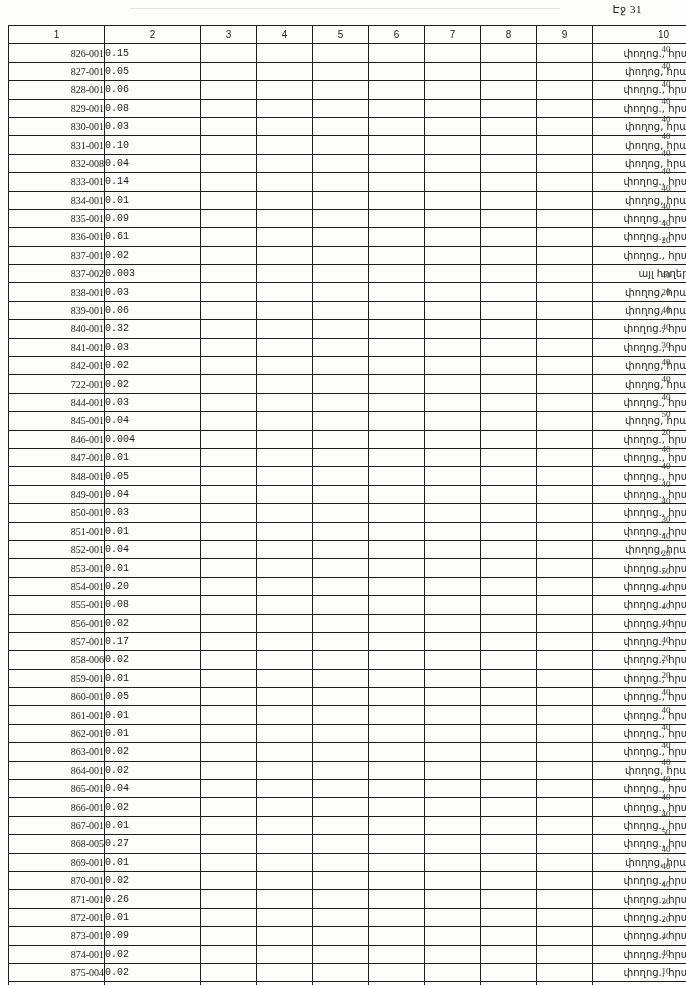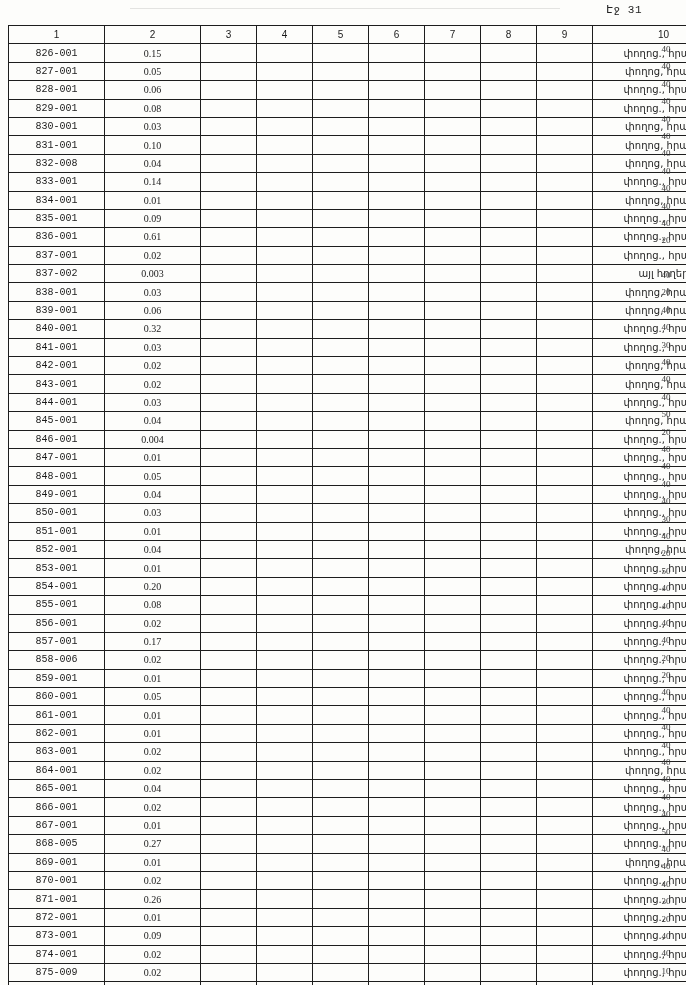--- a/index.html
+++ b/index.html
@@ -20,21 +20,21 @@
     position: absolute;
     inset: 0;
     background: #fdfdfb;
   }
   .page-number {
     position: absolute;
     top: 3px;
     right: 44px;
     font-size: 11px;
     letter-spacing: 0.5px;
-    font-family: Liberation Mono, monospace;
+    font-family: Liberation Serif, serif;
     color: #222;
     white-space: nowrap;
   }
   .table-wrap {
     position: absolute;
     top: 25px;
     left: 8px;
     width: 626px;
   }
   table.grid {
@@ -64,30 +64,29 @@
   col.c9 { width: 56px; }
   col.c10 { width: 142px; }
 
   thead td {
     text-align: center;
     font-size: 11px;
     height: 16px;
     line-height: 15px;
   }
   td.code {
-    text-align: center;
+    text-align: right;
     padding-left: 4px;
     font-size: 10.5px;
+    font-family: Liberation Serif, serif;
+    margin-top: 11px;
+  }
+  td.num {
+    font-size: 10.5px;
     font-family: Liberation Mono, monospace;
-    margin-top: 11px;
-  }
-  td.num {
-    text-align: center;
-    font-size: 10.5px;
-    font-family: Liberation Serif, serif;
   }
   td.note {
     text-align: center;
     font-size: 9.5px;
     font-family: "DejaVu Sans", sans-serif;
     color: #242424;
   }
   td.blank { }
 
   
@@ -366,21 +365,21 @@
             <td class="blank"></td>
             <td class="blank"></td>
             <td class="blank"></td>
             <td class="blank"></td>
             <td class="blank"></td>
             <td class="blank"></td>
             <td class="blank"></td>
             <td class="note">փողոց, հրապ.</td>
           </tr>
           <tr>
-            <td class="code">843-001</td>
+            <td class="code">722-001</td>
             <td class="num">0.02</td>
             <td class="blank"></td>
             <td class="blank"></td>
             <td class="blank"></td>
             <td class="blank"></td>
             <td class="blank"></td>
             <td class="blank"></td>
             <td class="blank"></td>
             <td class="note">փողոց, հրապ.</td>
           </tr>
@@ -750,21 +749,21 @@
             <td class="blank"></td>
             <td class="blank"></td>
             <td class="blank"></td>
             <td class="blank"></td>
             <td class="blank"></td>
             <td class="blank"></td>
             <td class="blank"></td>
             <td class="note">փողոց., հրապ.</td>
           </tr>
           <tr>
-            <td class="code">875-009</td>
+            <td class="code">875-004</td>
             <td class="num">0.02</td>
             <td class="blank"></td>
             <td class="blank"></td>
             <td class="blank"></td>
             <td class="blank"></td>
             <td class="blank"></td>
             <td class="blank"></td>
             <td class="blank"></td>
             <td class="note">փողոց., հրապ.</td>
           </tr>

